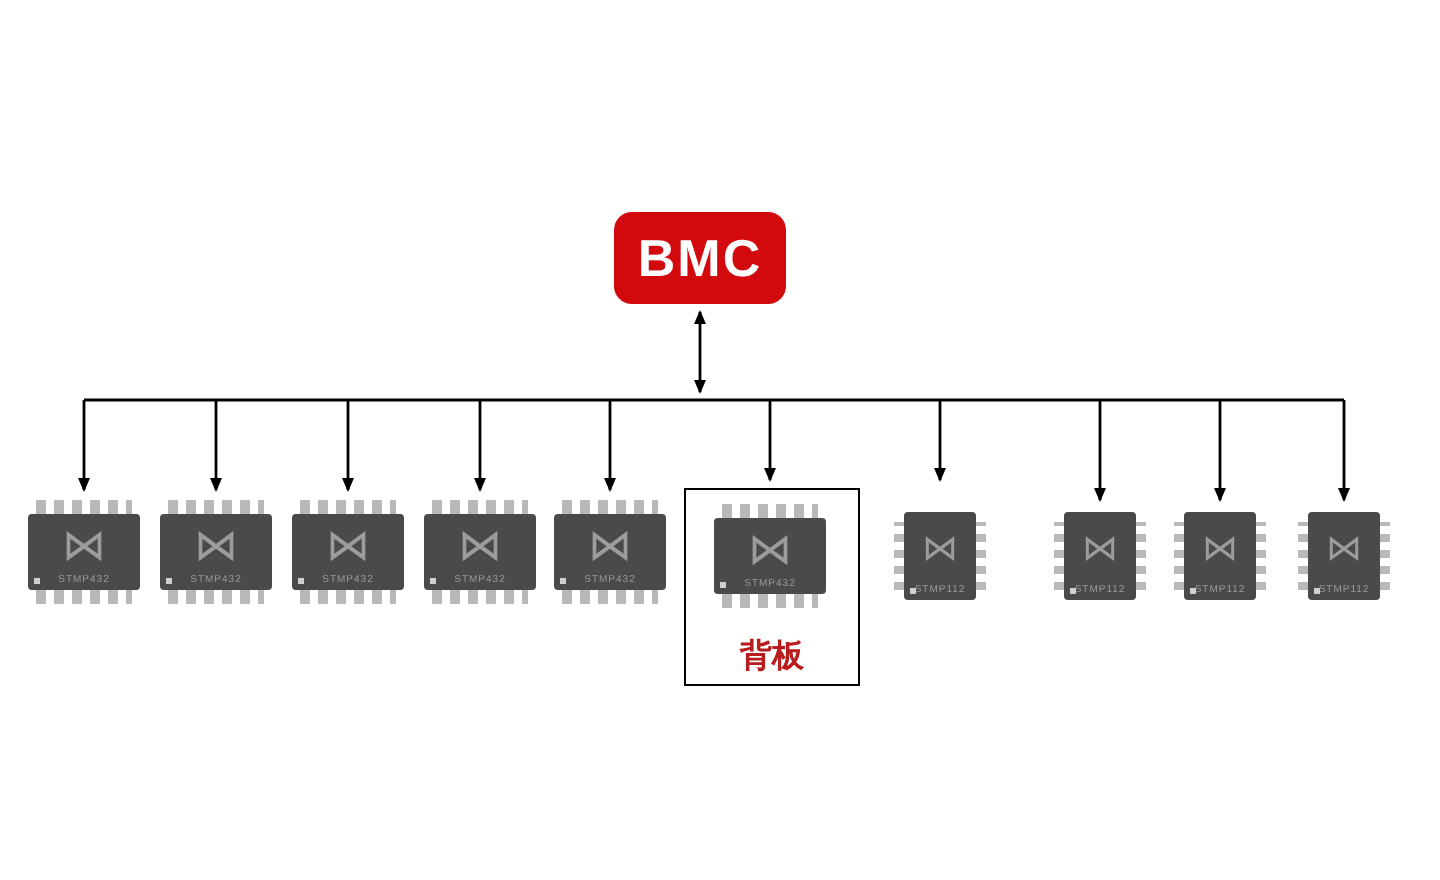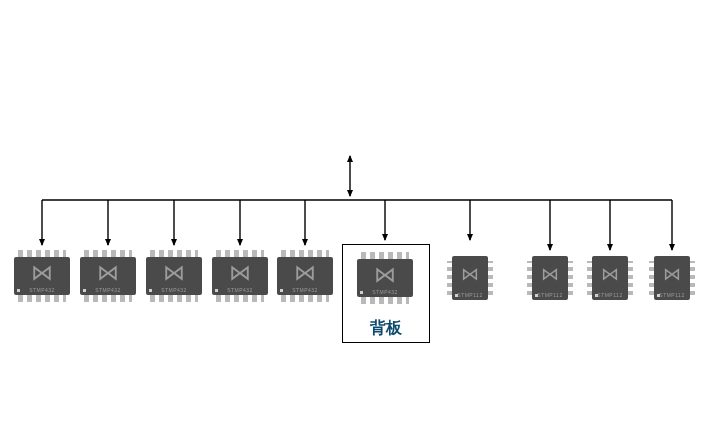--- a/index.html
+++ b/index.html
@@ -41,21 +41,21 @@
   .chip .dot{
     position:absolute;left:3px;bottom:3px;width:3px;height:3px;background:#cfcfcf;
   }
 
   
   .group-box{
     position:absolute;border:1.5px solid #000000;background:#ffffff;
   }
   .group-label{
     position:absolute;left:0;right:0;bottom:3px;text-align:center;
-    font-weight:bold;font-size:16px;color:#0c4a6e;
+    font-weight:bold;font-size:16px;color:#b91c1c;
   }
 </style>
 </head>
 <body>
 
 <div id="stage" style="--bmc-red: #d20a0e;">
 
   <svg id="wires" viewBox="0 0 720 440">
     <defs>
       <marker id="ah" markerWidth="8" markerHeight="8" refX="6" refY="3" orient="auto-start-reverse" markerUnits="userSpaceOnUse">
@@ -72,20 +72,23 @@
     <line x1="174" y1="200" x2="174" y2="245" stroke="#000" stroke-width="1.4" marker-end="url(#ah)"></line>
     <line x1="240" y1="200" x2="240" y2="245" stroke="#000" stroke-width="1.4" marker-end="url(#ah)"></line>
     <line x1="305" y1="200" x2="305" y2="245" stroke="#000" stroke-width="1.4" marker-end="url(#ah)"></line>
     <line x1="385" y1="200" x2="385" y2="240" stroke="#000" stroke-width="1.4" marker-end="url(#ah)"></line>
     <line x1="470" y1="200" x2="470" y2="240" stroke="#000" stroke-width="1.4" marker-end="url(#ah)"></line>
     <line x1="550" y1="200" x2="550" y2="250" stroke="#000" stroke-width="1.4" marker-end="url(#ah)"></line>
     <line x1="610" y1="200" x2="610" y2="250" stroke="#000" stroke-width="1.4" marker-end="url(#ah)"></line>
     <line x1="672" y1="200" x2="672" y2="250" stroke="#000" stroke-width="1.4" marker-end="url(#ah)"></line>
   </svg>
 
+  <div class="bmc">
+    <span>BMC</span>
+  </div>
 
   <div class="group-box" style="left:342px;top:244px;width:86px;height:97px">
     <div class="group-label">背板</div>
   </div>
 
   <div class="chip soic" style="left:14px;top:250px">
     <div class="pins"></div>
     <div class="body">
       <span class="logo">⋈</span>
       <span class="chip-label">STMP432</span>

